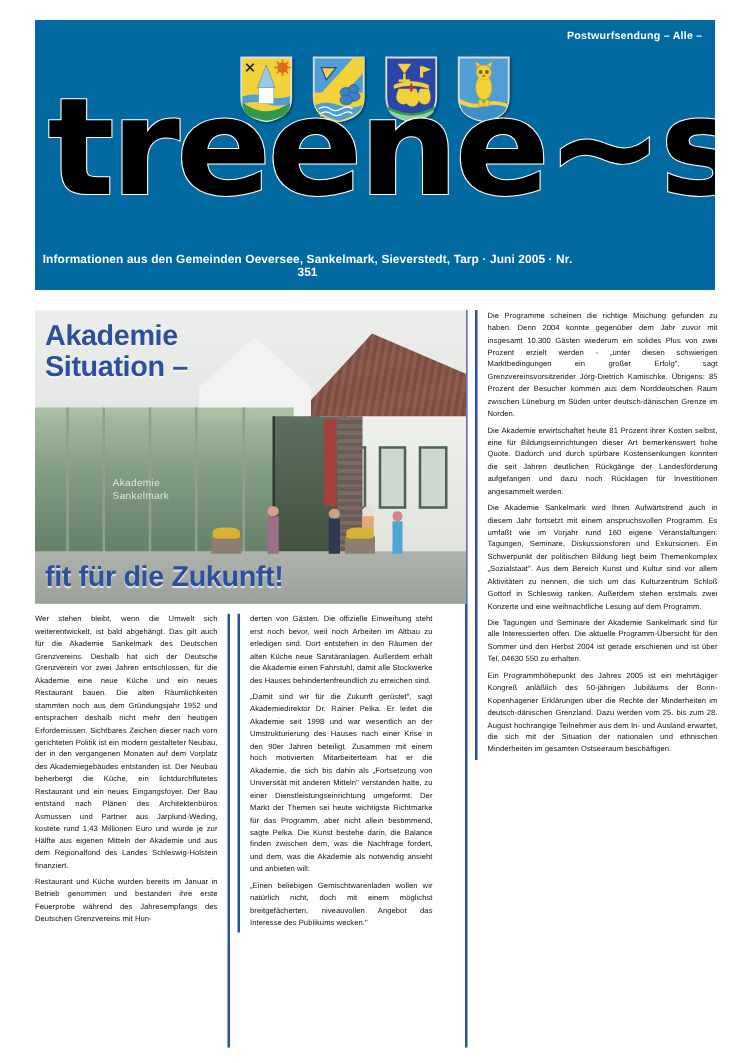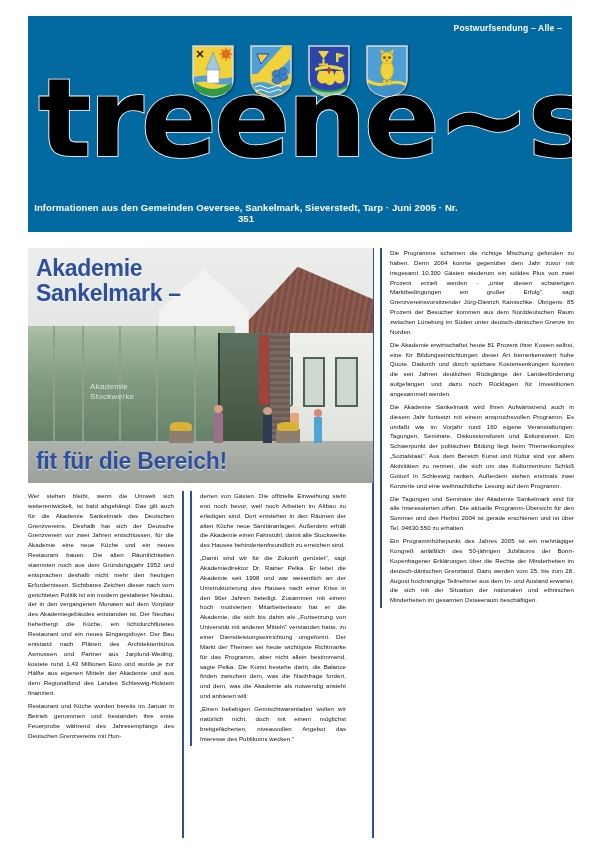--- a/index.html
+++ b/index.html
@@ -361,21 +361,21 @@
           <div class="win" style="left:68%"></div>
         </div>
         <div class="glassfront">
           <div class="mullion" style="left:12%"></div>
           <div class="mullion" style="left:26%"></div>
           <div class="mullion" style="left:44%"></div>
           <div class="mullion" style="left:62%"></div>
           <div class="mullion" style="left:80%"></div>
           <div class="glasslabel">
             <div>Akademie</div>
-            <div>Stockwerke</div>
+            <div>Sankelmark</div>
           </div>
         </div>
         <div class="entrance"></div>
         <div class="redpanel"></div>
         <div class="brickcol"></div>
         <div class="ground"></div>
         <div class="person" style="left:54%; width:9px; height:38px;">
           <div class="p-head" style="background:#d8a08a"></div>
           <div class="p-body" style="background:#9b6f86"></div>
         </div>
@@ -389,23 +389,23 @@
         </div>
         <div class="person" style="left:83%; width:8px; height:34px;">
           <div class="p-head" style="background:#d9857f"></div>
           <div class="p-body" style="background:#4fa6d6"></div>
         </div>
         <div class="planter" style="left:41%"></div>
         <div class="planter" style="left:72%"></div>
       </div>
       <div class="feat-title">
         <div>Akademie</div>
-        <div>Sankelmark –</div>
-      </div>
-      <div class="feat-kicker">fit für die Bereich!</div>
+        <div>Situation –</div>
+      </div>
+      <div class="feat-kicker">fit für die Zukunft!</div>
     </div>
 
     <div class="col col-1">
       <p>Wer stehen bleibt, wenn die Umwelt sich weiterentwickelt, ist bald abgehängt. Das gilt auch für die Akademie Sankelmark des Deutschen Grenzvereins. Deshalb hat sich der Deutsche Grenzverein vor zwei Jahren entschlossen, für die Akademie eine neue Küche und ein neues Restaurant bauen. Die alten Räumlichkeiten stammten noch aus dem Gründungsjahr 1952 und entsprachen deshalb nicht mehr den heutigen Erfordernissen. Sichtbares Zeichen dieser nach vorn gerichteten Politik ist ein modern gestalteter Neubau, der in den vergangenen Monaten auf dem Vorplatz des Akademiegebäudes entstanden ist. Der Neubau beherbergt die Küche, ein lichtdurchflutetes Restaurant und ein neues Eingangsfoyer. Der Bau entstand nach Plänen des Architektenbüros Asmussen und Partner aus Jarplund-Weding, kostete rund 1,43 Millionen Euro und wurde je zur Hälfte aus eigenen Mitteln der Akademie und aus dem Regionalfond des Landes Schleswig-Holstein finanziert.</p>
       <p>Restaurant und Küche wurden bereits im Januar in Betrieb genommen und bestanden ihre erste Feuerprobe während des Jahresempfangs des Deutschen Grenzvereins mit Hun-</p>
     </div>
 
     <div class="col col-2">
       <p>derten von Gästen. Die offizielle Einweihung steht erst noch bevor, weil noch Arbeiten im Altbau zu erledigen sind. Dort entstehen in den Räumen der alten Küche neue Sanitäranlagen. Außerdem erhält die Akademie einen Fahrstuhl, damit alle Stockwerke des Hauses behindertenfreundlich zu erreichen sind.</p>
       <p>„Damit sind wir für die Zukunft gerüstet", sagt Akademiedirektor Dr. Rainer Pelka. Er leitet die Akademie seit 1998 und war wesentlich an der Umstrukturierung des Hauses nach einer Krise in den 90er Jahren beteiligt. Zusammen mit einem hoch motivierten Mitarbeiterteam hat er die Akademie, die sich bis dahin als „Fortsetzung von Universität mit anderen Mitteln" verstanden hatte, zu einer Dienstleistungseinrichtung umgeformt. Der Markt der Themen sei heute wichtigste Richtmarke für das Programm, aber nicht allein bestimmend, sagte Pelka. Die Kunst bestehe darin, die Balance finden zwischen dem, was die Nachfrage fordert, und dem, was die Akademie als notwendig ansieht und anbieten will:</p>

